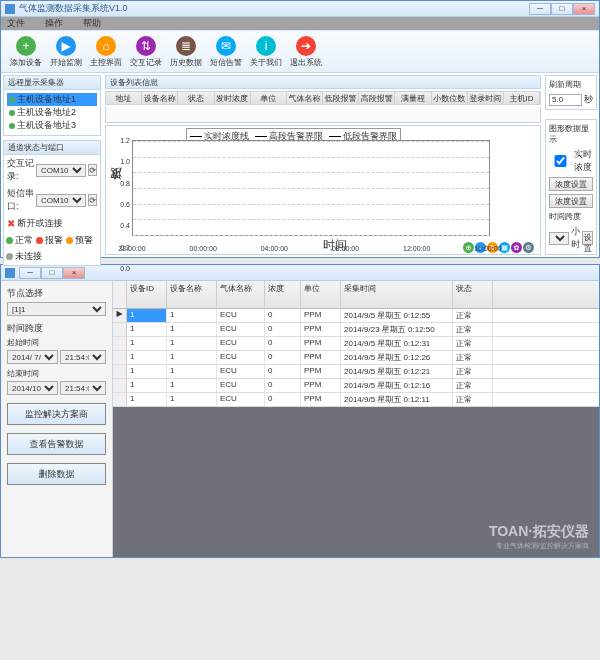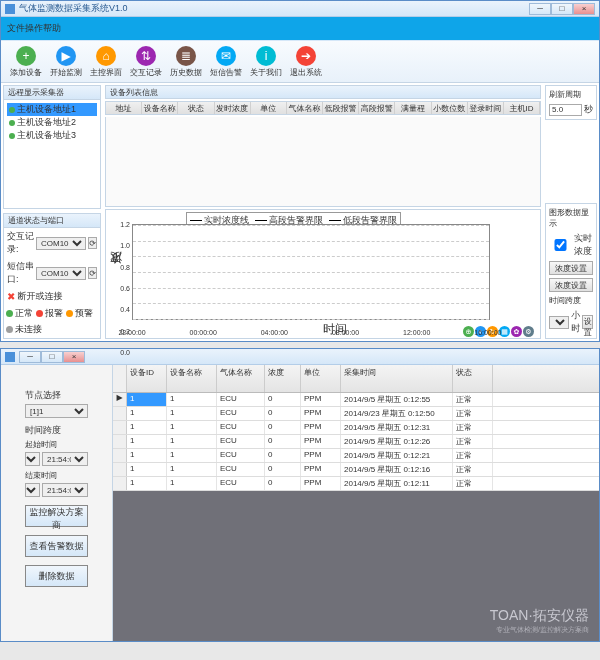--- a/index.html
+++ b/index.html
@@ -4,26 +4,26 @@
 <style>
 *{box-sizing:border-box;margin:0;padding:0;font-family:"Microsoft YaHei",SimSun,Arial,sans-serif;font-size:9px;color:#333}
 body{background:#e8e8e8;width:600px;height:660px;overflow:hidden}
 .window{background:#fff;border:1px solid #5a8cc7;margin-bottom:6px}
 .titlebar{height:16px;background:linear-gradient(#eaf3fc,#d5e7f8);display:flex;align-items:center;padding:0 4px;border-bottom:1px solid #b3cde8}
 .titlebar .icon-sq{width:10px;height:10px;background:#4a90d9;margin-right:4px;display:inline-block}
 .titlebar .ttl{flex:1;font-size:9px;color:#2b5c92}
 .winbtns{display:flex;gap:0}
 .winbtn{width:22px;height:12px;background:linear-gradient(#f0f6fc,#d5e7f8);border:1px solid #9fbbd9;display:flex;align-items:center;justify-content:center;font-size:8px}
 .winbtn.close{background:linear-gradient(#f8d0d0,#e89090)}
-.menubar{height:24px;background:#0ea5e9;display:flex;gap:0;padding:0 6px;align-items:center;border-bottom:1px solid #d5e7f8}
+.menubar{height:14px;background:#a3a3a3;display:flex;gap:20px;padding:0 6px;align-items:center;border-bottom:1px solid #d5e7f8}
 .toolbar{height:42px;background:linear-gradient(#f8fbfe,#e8f1fa);display:flex;align-items:center;padding:2px 6px;gap:2px;border-bottom:1px solid #c5d5e5}
 .tbtn{display:flex;flex-direction:column;align-items:center;justify-content:center;width:38px;height:38px;gap:1px}
 .tbtn .ic{width:20px;height:20px;border-radius:50%;display:flex;align-items:center;justify-content:center;font-size:12px;color:#fff}
 .tbtn .lbl{font-size:8px;white-space:nowrap}
-.body1{display:flex;height:258px}
+.body1{display:flex;height:184px}
 .leftcol{width:102px;display:flex;flex-direction:column;gap:4px;padding:2px}
 .panel{border:1px solid #c5d5e5;background:#fff}
 .panel-hd{height:14px;background:linear-gradient(#eaf3fc,#d5e7f8);padding:0 4px;display:flex;align-items:center;font-size:8px;border-bottom:1px solid #c5d5e5}
 .tree{padding:3px}
 .tree-item{display:flex;align-items:center;gap:2px;height:13px;padding:0 2px;font-size:8px}
 .tree-item.sel{background:#3399ff;color:#fff}
 .tree-item .dot{width:6px;height:6px;border-radius:50%;background:#4caf50}
 .conn-row{display:flex;align-items:center;gap:2px;padding:2px 3px;font-size:8px}
 .conn-row select{font-size:8px;height:13px;border:1px solid #aaa;flex:1}
 .rf{width:12px;height:12px;background:#eee;border:1px solid #aaa;display:flex;align-items:center;justify-content:center;font-size:8px}
@@ -47,37 +47,37 @@
 .rbox{border:1px solid #c5d5e5;padding:3px;display:flex;flex-direction:column;gap:3px}
 .rbox input{width:100%;font-size:8px;height:12px;border:1px solid #aaa;padding:0 2px}
 .rbox select{width:100%;font-size:8px;height:13px;border:1px solid #aaa}
 .rbox .lbl{font-size:8px}
 .rbox button{font-size:8px;height:14px;border:1px solid #aaa;background:linear-gradient(#f8f8f8,#e0e0e0)}
 .mini-icons{display:flex;gap:1px;justify-content:flex-end;padding:1px 4px}
 .mini-icons .mi{width:11px;height:11px;border-radius:50%;font-size:7px;display:flex;align-items:center;justify-content:center;color:#fff}
 
 
 .body2{display:flex;height:276px}
-.leftcol2{width:112px;padding:24px;display:flex;flex-direction:column;gap:6px;background:#f4f4f4;border-right:1px solid #c5d5e5}
+.leftcol2{width:112px;padding:6px;display:flex;flex-direction:column;gap:6px;background:#f4f4f4;border-right:1px solid #c5d5e5}
 .grp-lbl{font-size:9px;margin-bottom:2px}
 .sel2{width:100%;height:14px;font-size:8px;border:1px solid #aaa}
 .dt-row{display:flex;gap:2px}
 .dt-row .sel2{flex:1}
 .btn2{height:22px;border:1px solid #888;background:linear-gradient(#f0f6fc,#d5e7f8);font-size:9px;margin-top:2px}
 .data-area{flex:1;background:#707078;position:relative}
 .dg{background:#fff}
 .dg-hd{display:flex;height:28px;background:linear-gradient(#f4f4f4,#e4e4e4);border-bottom:1px solid #bbb}
 .dg-hd .c{border-right:1px solid #ccc;font-size:8px;padding:2px 3px;white-space:nowrap;overflow:hidden}
 .dg-row{display:flex;height:14px;border-bottom:1px solid #ddd;background:#fff}
 .dg-row .c{border-right:1px solid #e5e5e5;font-size:8px;padding:1px 3px;white-space:nowrap;overflow:hidden}
 .dg-row .c.sel{background:#3399ff;color:#fff}
 .rowptr{width:14px;text-align:center;background:#f0f0f0;border-right:1px solid #ccc;font-size:8px}
 .c0{width:40px}.c1{width:50px}.c2{width:48px}.c3{width:36px}.c4{width:40px}.c5{width:112px}.c6{width:40px}
 .brand{position:absolute;bottom:6px;right:10px;text-align:right}
-.brand .b1{font-size:14px;color:#c8c8d0;font-weight:normal}
+.brand .b1{font-size:14px;color:#c8c8d0;font-weight:bold}
 .brand .b2{font-size:7px;color:#b0b0b8}
 </style>
 </head>
 <body>
 
 <div class="window">
   <div class="titlebar">
     <span class="icon-sq"></span>
     <span class="ttl">气体监测数据采集系统V1.0</span>
     <div class="winbtns">

